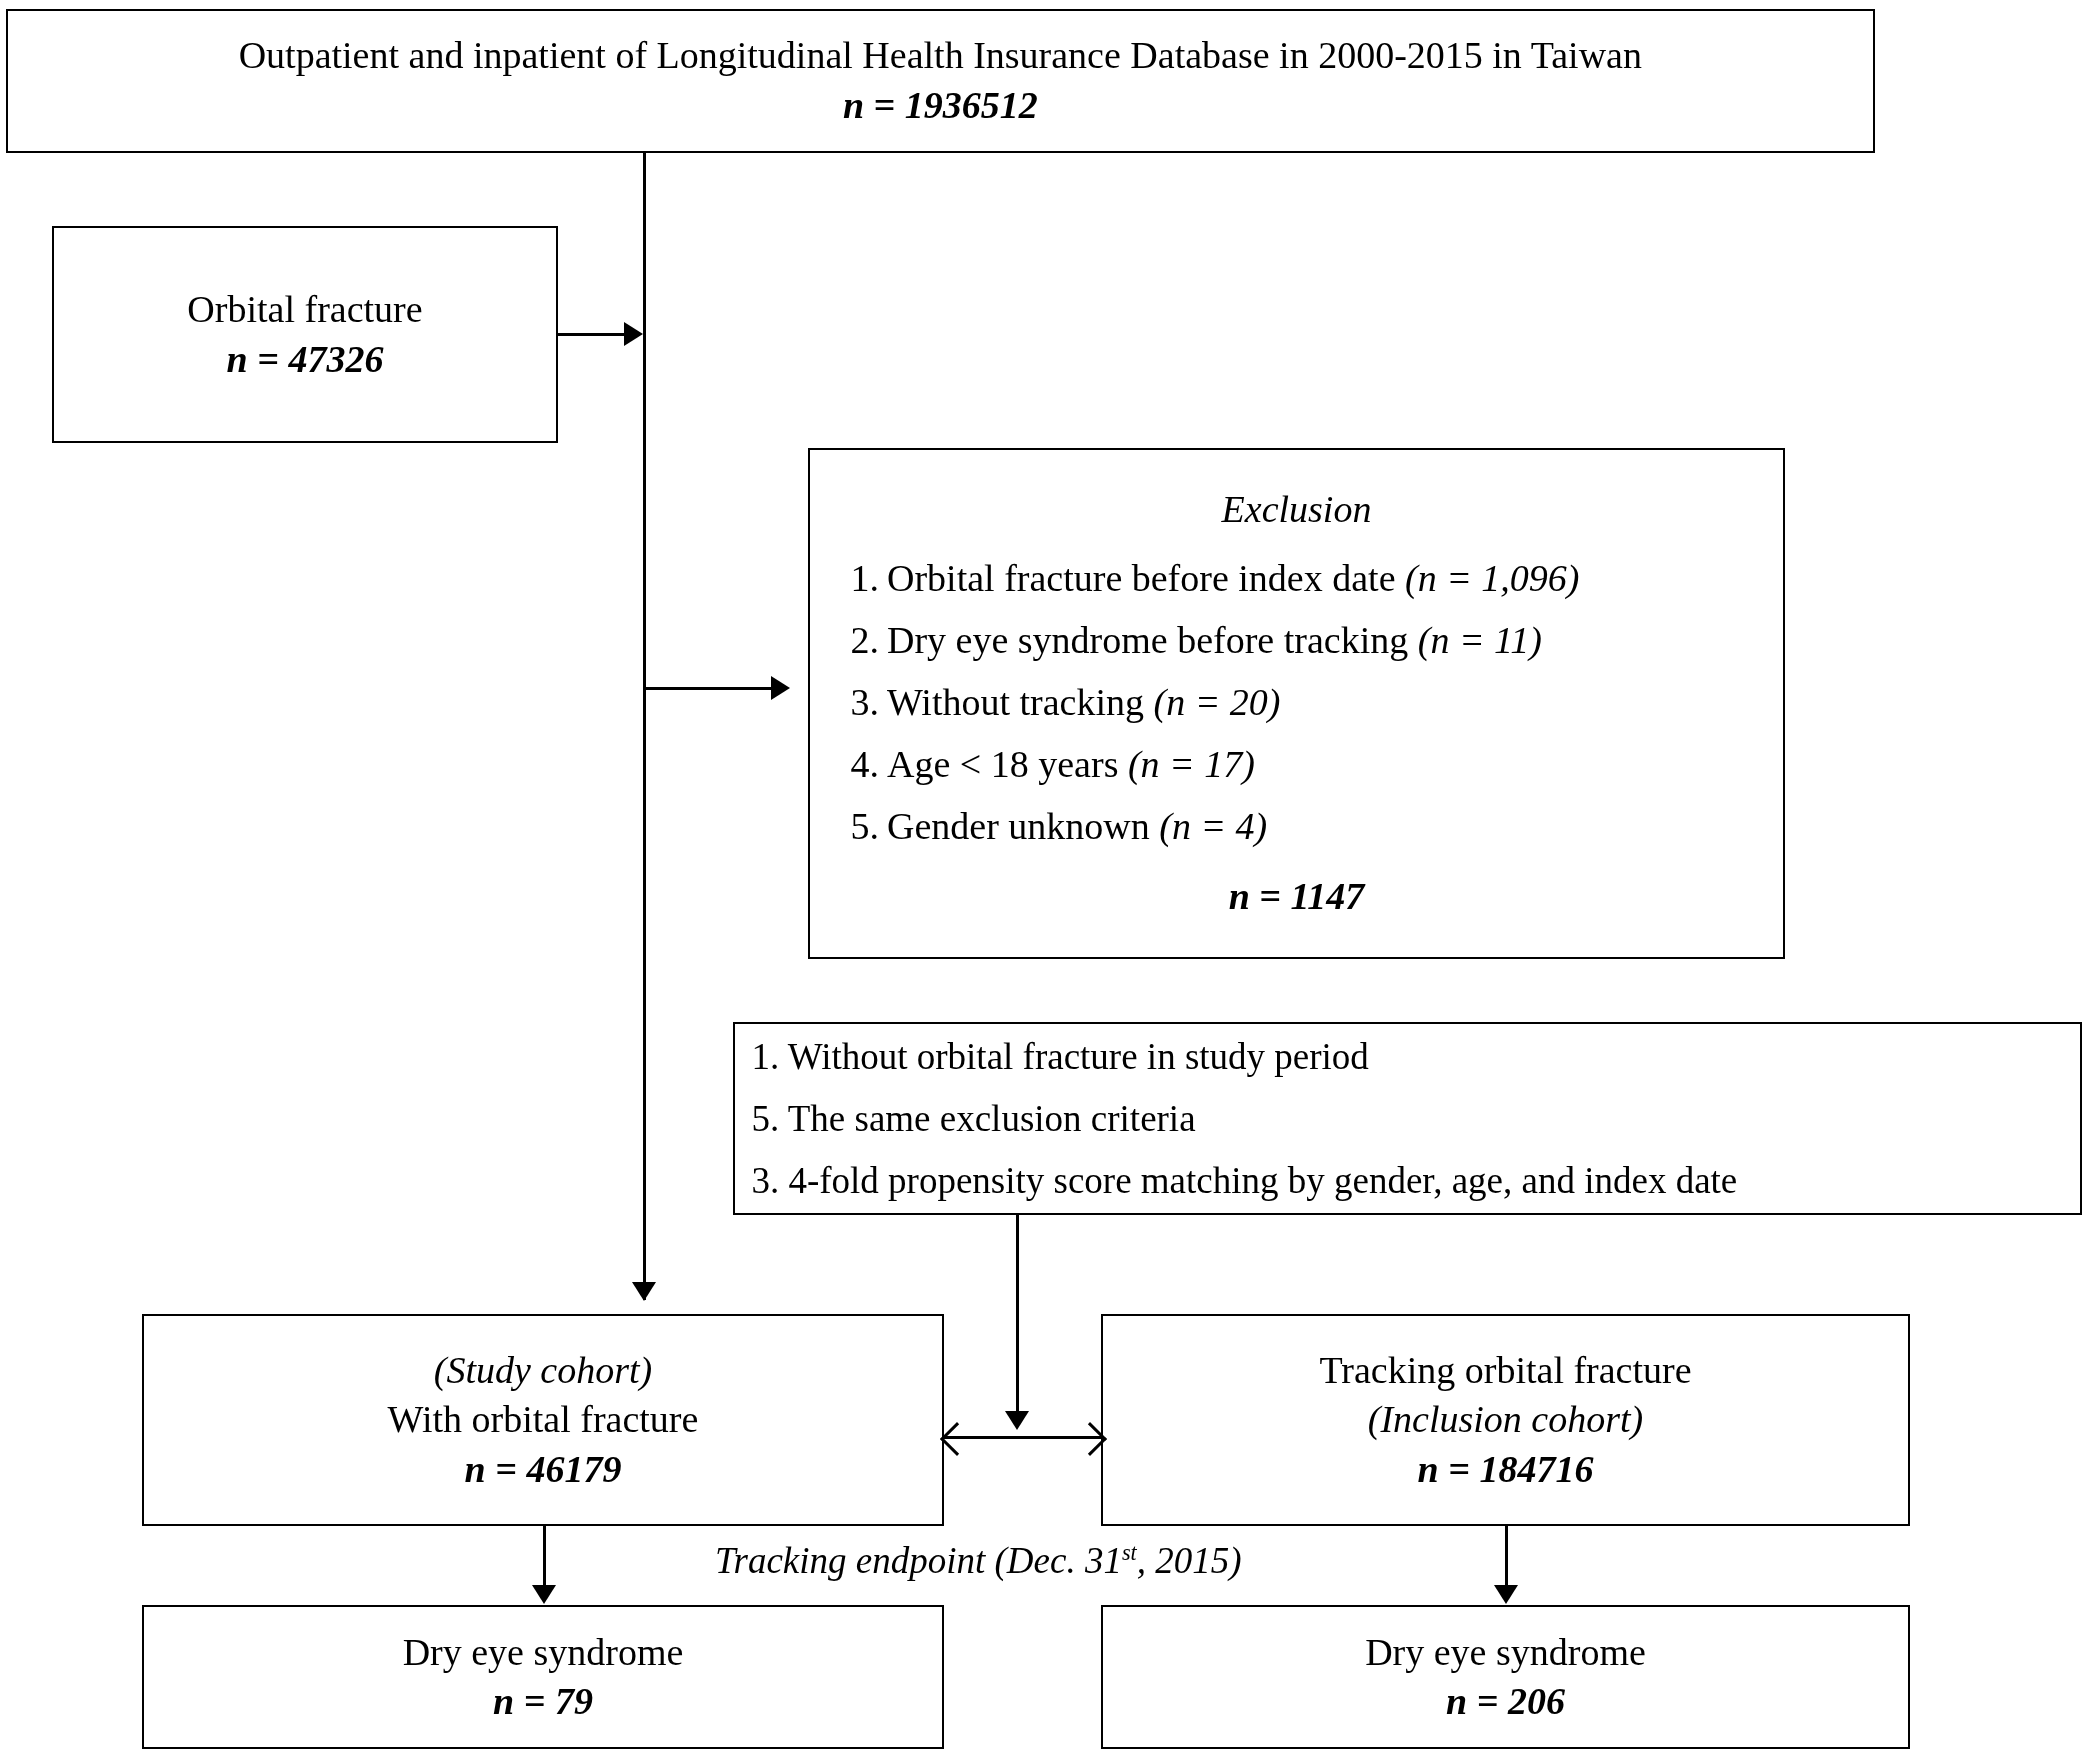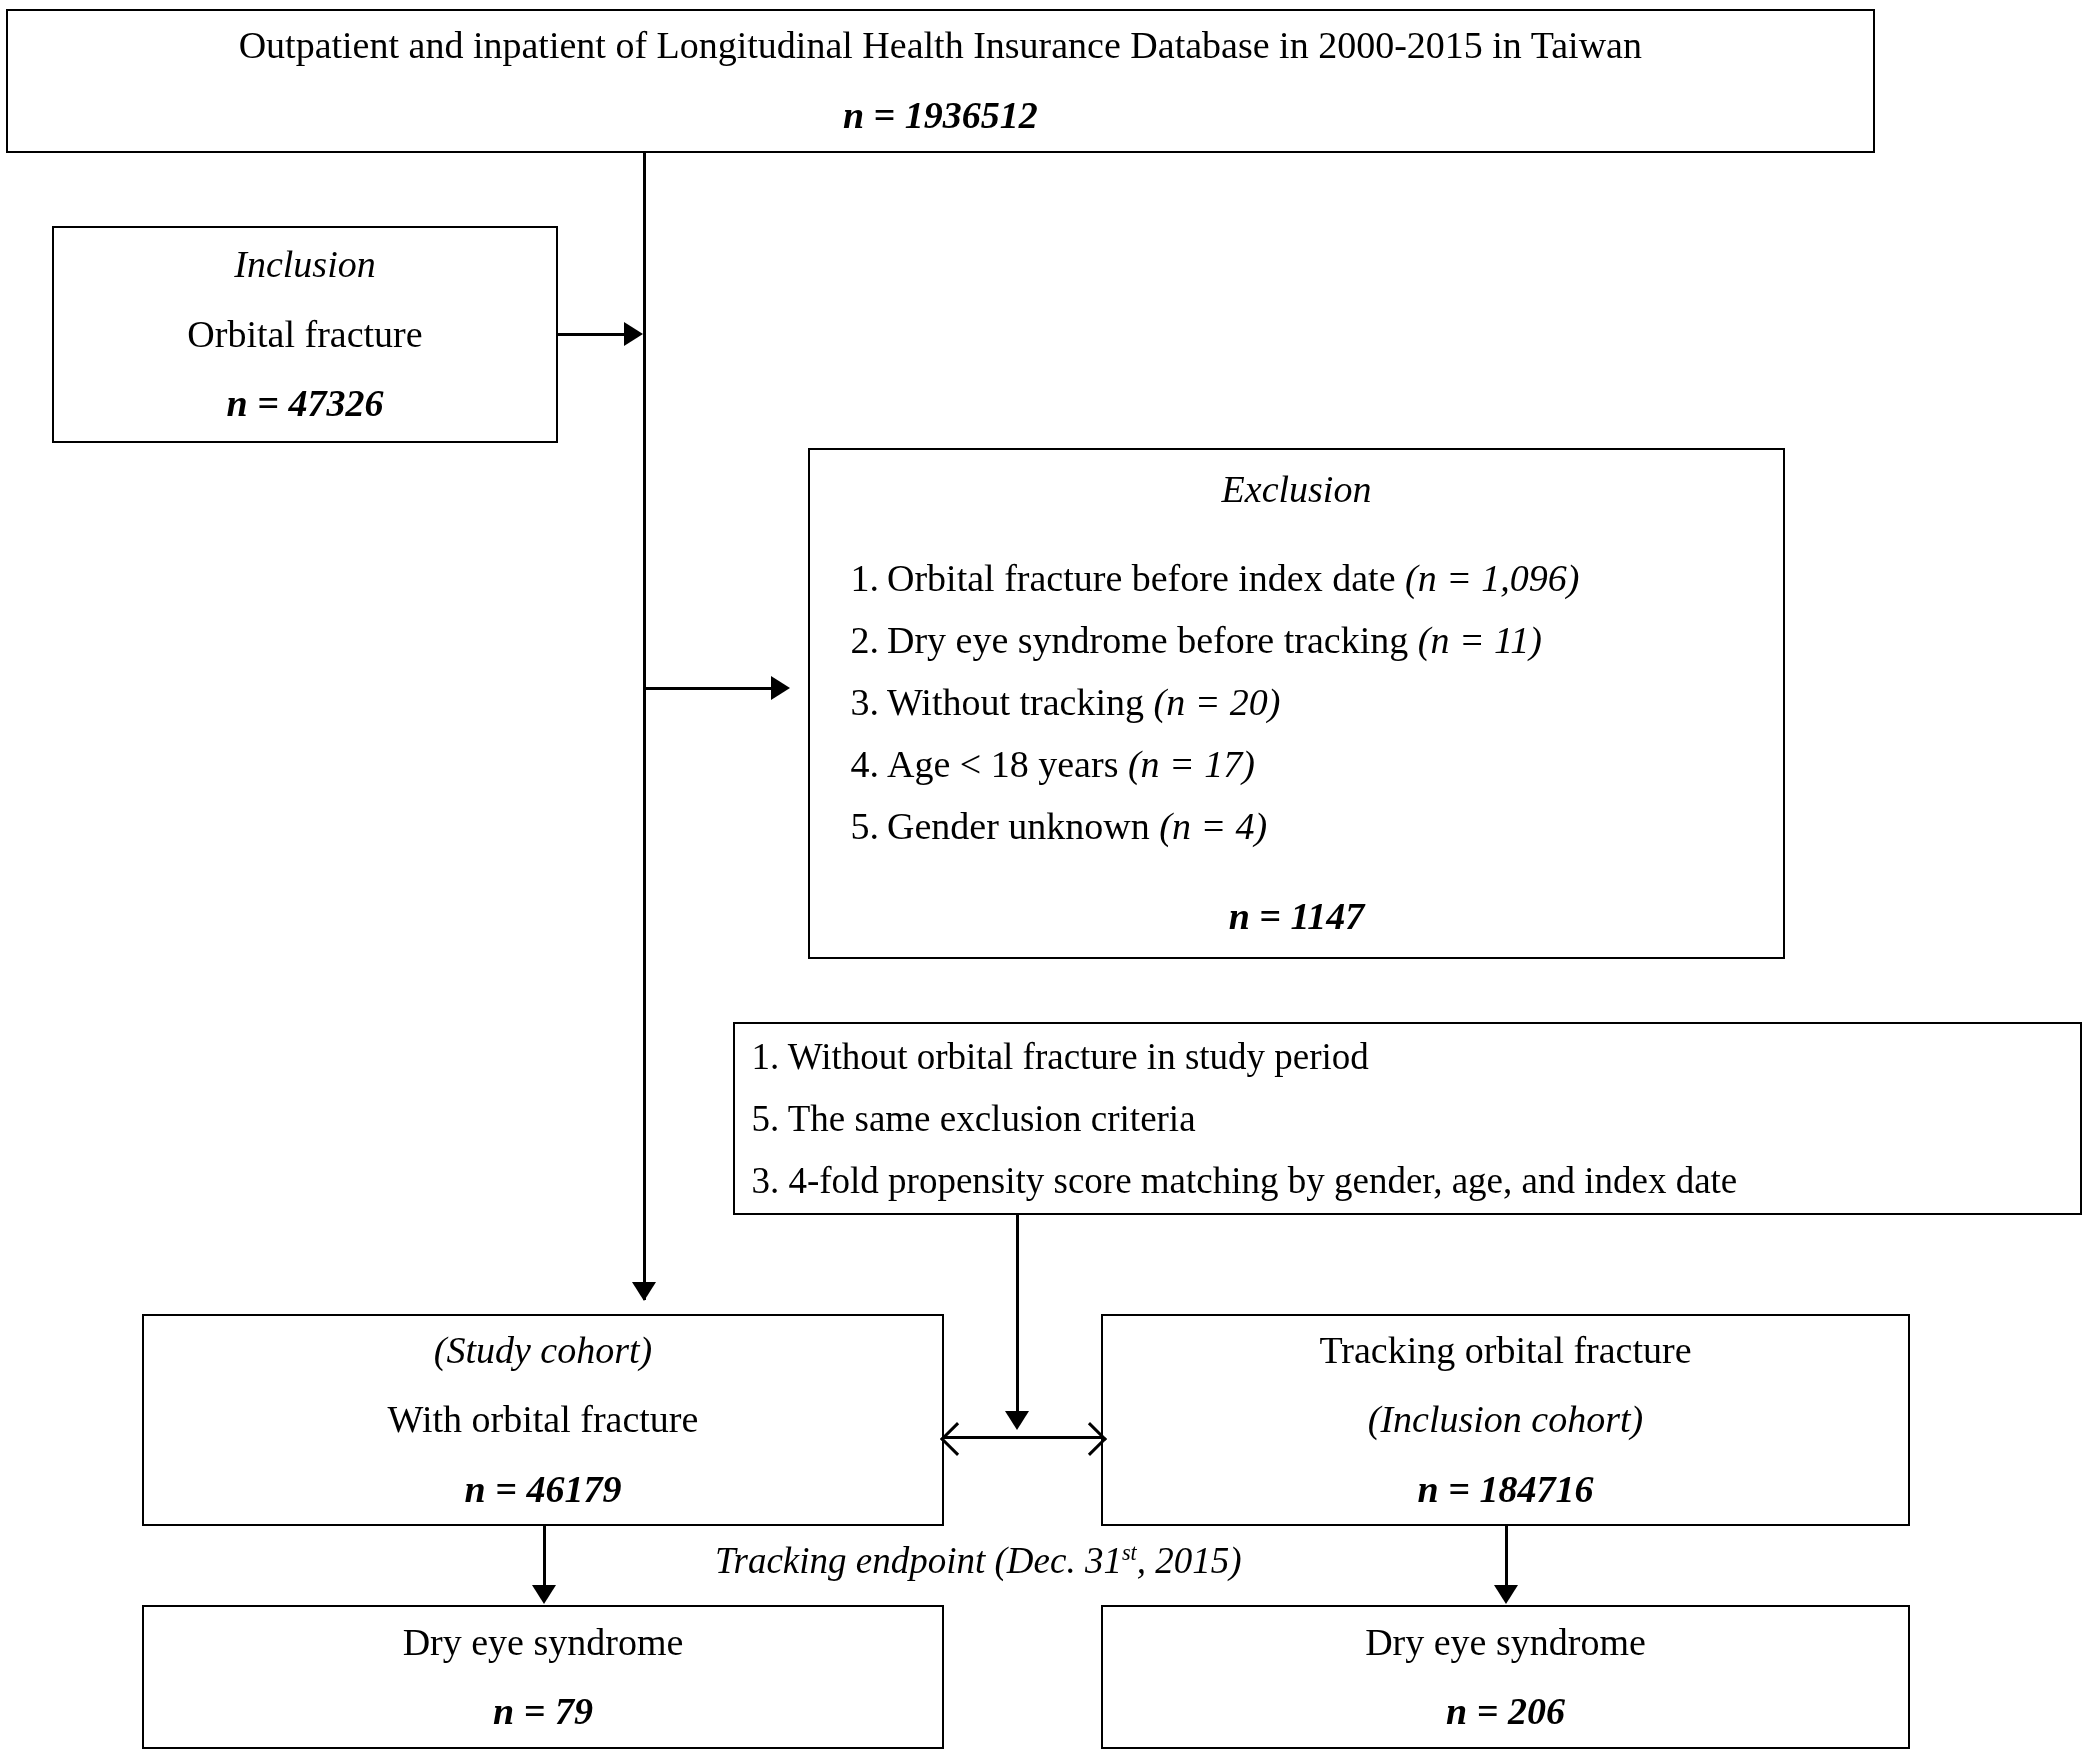--- a/index.html
+++ b/index.html
@@ -20,21 +20,21 @@
   }
   .box {
     position: absolute;
     box-sizing: border-box;
     border: 2.9px solid #000000;
     background: #ffffff;
     display: flex;
     flex-direction: column;
     justify-content: center;
   }
-  .ctr { text-align: center; gap: 20px; }
+  .ctr { text-align: center; }
   .ln {
     display: block;
     line-height: 1.30;
   }
   .it { font-style: italic; }
   .bi { font-style: italic; font-weight: bold; }
   .sup {
     font-size: 0.60em;
     vertical-align: super;
     line-height: 0;
@@ -127,21 +127,20 @@
 
   <div class="box ctr" id="title-box" style="left:5.8px; top:8.7px; width:1869px; height:144px;">
     <span class="ln">Outpatient and inpatient of Longitudinal Health Insurance Database in 2000-2015 in Taiwan</span>
     <span class="ln bi">n = 1936512</span>
   </div>
 
   <div class="vline" style="left:643px; top:153px; height:1147px;"></div>
   <div class="arw arw-down" style="left:632px; top:1282px;"></div>
 
   <div class="box ctr" id="inclusion-box" style="left:52px; top:226px; width:506px; height:217px;">
-    <span class="ln it">Inclusion</span>
     <span class="ln">Orbital fracture</span>
     <span class="ln bi">n = 47326</span>
   </div>
 
   <div class="hline" style="left:558px; top:333px; width:68px;"></div>
   <div class="arw arw-right" style="left:624px; top:322px;"></div>
 
   <div class="box ctr" id="exclusion-box" style="left:808px; top:448px; width:977px; height:511px;">
     <span class="ln it" style="margin-bottom:6.7px;">Exclusion</span>
 

